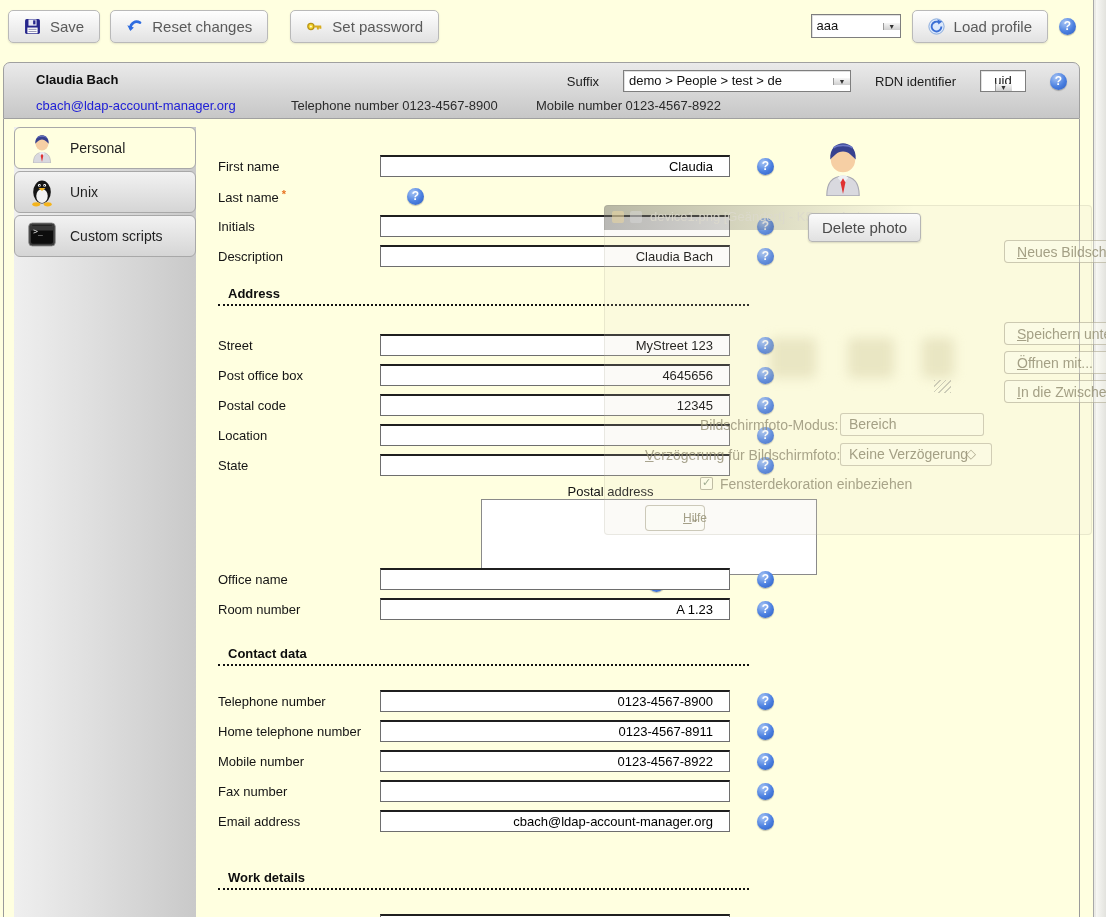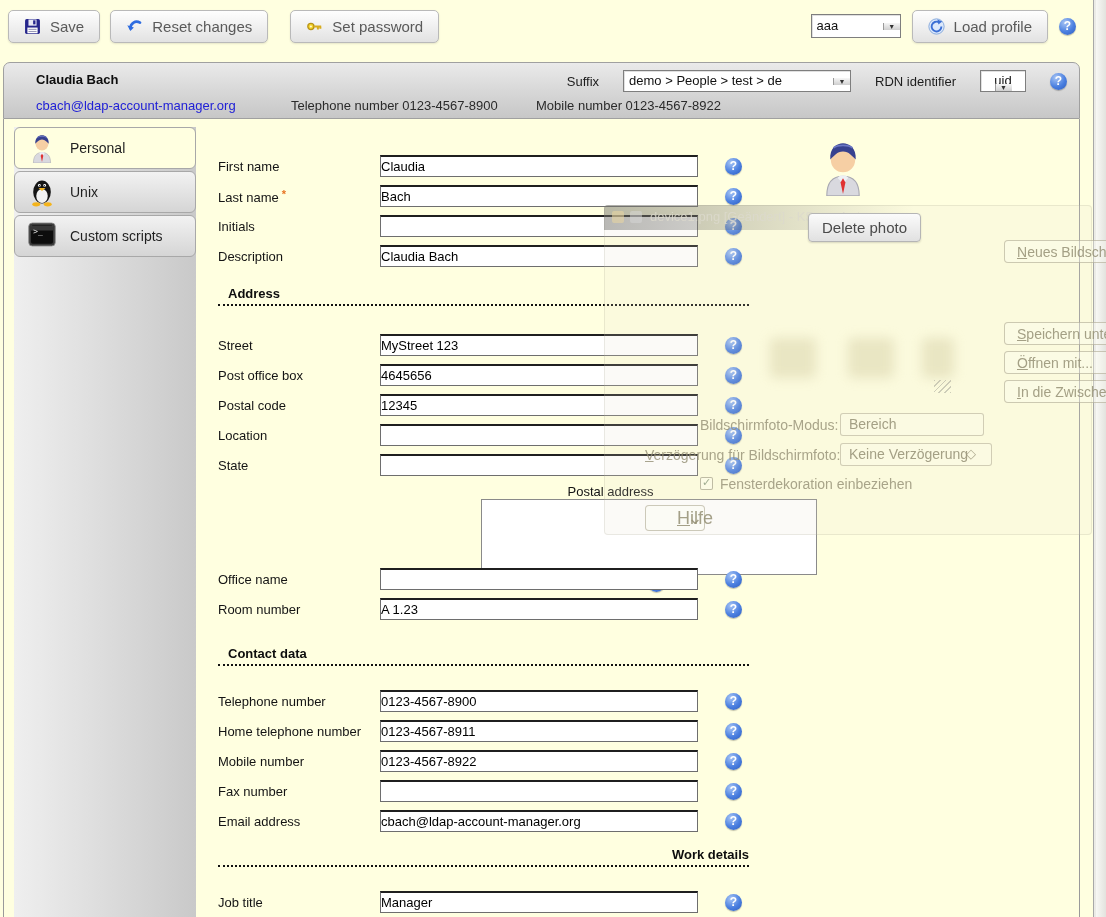--- a/index.html
+++ b/index.html
@@ -66,35 +66,35 @@
   .tabicon{width:30px;height:30px;display:inline-flex;flex:none;}
   
   .content{flex:1;padding:24px 0 0 22px;box-sizing:border-box;position:relative;}
   .frow{display:flex;align-items:center;height:30px;}
   .frow.ta{height:80px;margin-top:4px;flex-direction:column;}
   .flabel{width:162px;flex:none;font-size:13px;color:#141414;}
   .req{color:#e87422;font-size:11px;vertical-align:4px;margin-left:3px;font-weight:bold;}
   .fin{
     width:316px;height:17px;flex:none;background:#fff;color:#000;
     border:1px solid #6e6e6e;border-top:2px solid #1f1f1f;
-    font-family:"Liberation Sans",sans-serif;font-size:13px;padding:1px 0;
+    font-family:"Liberation Sans",sans-serif;font-size:13px;padding:1px 16px;text-align:right;
   }
   .frow .help{margin-left:27px;}
   .frow.ta .help{margin-left:15px;}
   .ftx{
     width:330px;height:70px;flex:none;background:#fff;resize:none;
     border:1px solid #8a8a8a;font-family:"Liberation Sans",sans-serif;font-size:13px;
   }
   .sect{
     width:531px;box-sizing:border-box;margin:22px 0 20px 0;
     padding:0 0 3px 10px;border-bottom:2px dotted #111;
     font-size:13px;font-weight:bold;color:#0d0d0d;
   }
   .sect.address{margin-top:15px;margin-bottom:24px;}
-  .sect.work{margin-top:11px;text-align:right;}
+  .sect.work{margin-top:34px;}
   
   .photo{position:absolute;left:820px;top:139px;width:46px;height:58px;z-index:20;}
   .delete-btn{
     position:absolute;left:808px;top:213px;z-index:80;
     padding:5px 13px;font-size:15px;color:#4a4a4a;font-family:"Liberation Sans",sans-serif;
     background:linear-gradient(#fbfbfb,#e1e1e1);border:1px solid #b5b5b5;border-radius:4px;
     box-shadow:0 1px 2px rgba(0,0,0,.14);cursor:pointer;white-space:nowrap;
   }
   
   .scrollbar{position:absolute;top:0;right:0;width:12px;height:917px;background:#ebebe6;border-left:1px solid #a8a8a8;z-index:60;}
@@ -131,21 +131,21 @@
   .g-combo{height:23px;border:1px solid rgba(165,160,135,0.5);border-radius:3px;background:rgba(253,251,240,0.3);
     font-size:14px;color:rgba(148,143,116,0.85);padding:2px 8px;white-space:nowrap;overflow:hidden;}
   .g-combo.mode{left:840px;top:413px;width:144px;}
   .g-delay-label{left:645px;top:447px;}
   .g-combo.delay{left:840px;top:443px;width:152px;}
   .g-spin{left:966px;top:446px;font-size:13px;color:rgba(148,143,116,0.8);}
   .g-check{left:700px;top:477px;width:13px;height:13px;border:1px solid rgba(150,145,120,0.6);border-radius:2px;background:rgba(255,255,255,0.25);}
   .g-check::after{content:"✓";position:absolute;left:1px;top:-2px;font-size:11px;color:rgba(118,138,108,0.7);}
   .g-check-label{left:720px;top:476px;}
   .g-help{left:645px;top:505px;width:60px;height:26px;border:1px solid rgba(165,160,135,0.55);border-radius:4px;
-    background:rgba(253,251,240,0.35);font-size:18px;color:rgba(148,143,116,0.85);
+    background:rgba(253,251,240,0.35);font-size:12px;color:rgba(148,143,116,0.85);
     display:flex;align-items:center;justify-content:center;gap:4px;padding-left:40px;}
   .g-help .caret::after{content:"⌄";position:static;}
 </style>
 </head>
 <body>
 
 <div class="toolbar">
   <button class="btn">
     <span class="ic">
       <svg viewBox="0 0 16 16" width="17" height="17">
@@ -265,21 +265,20 @@
 
     <div class="content">
 
       <div class="frow">
         <span class="flabel"><span>First name</span></span>
         <input class="fin" value="Claudia" style="">
         <span class="help"></span>
       </div>
       <div class="frow">
         <span class="flabel"><span>Last name</span><span class="req">*</span></span>
-        <input class="fin" value="Bach" style="">
         <span class="help"></span>
       </div>
       <div class="frow">
         <span class="flabel"><span>Initials</span></span>
         <input class="fin" value="" style="">
         <span class="help"></span>
       </div>
       <div class="frow">
         <span class="flabel"><span>Description</span></span>
         <input class="fin" value="Claudia Bach" style="">

